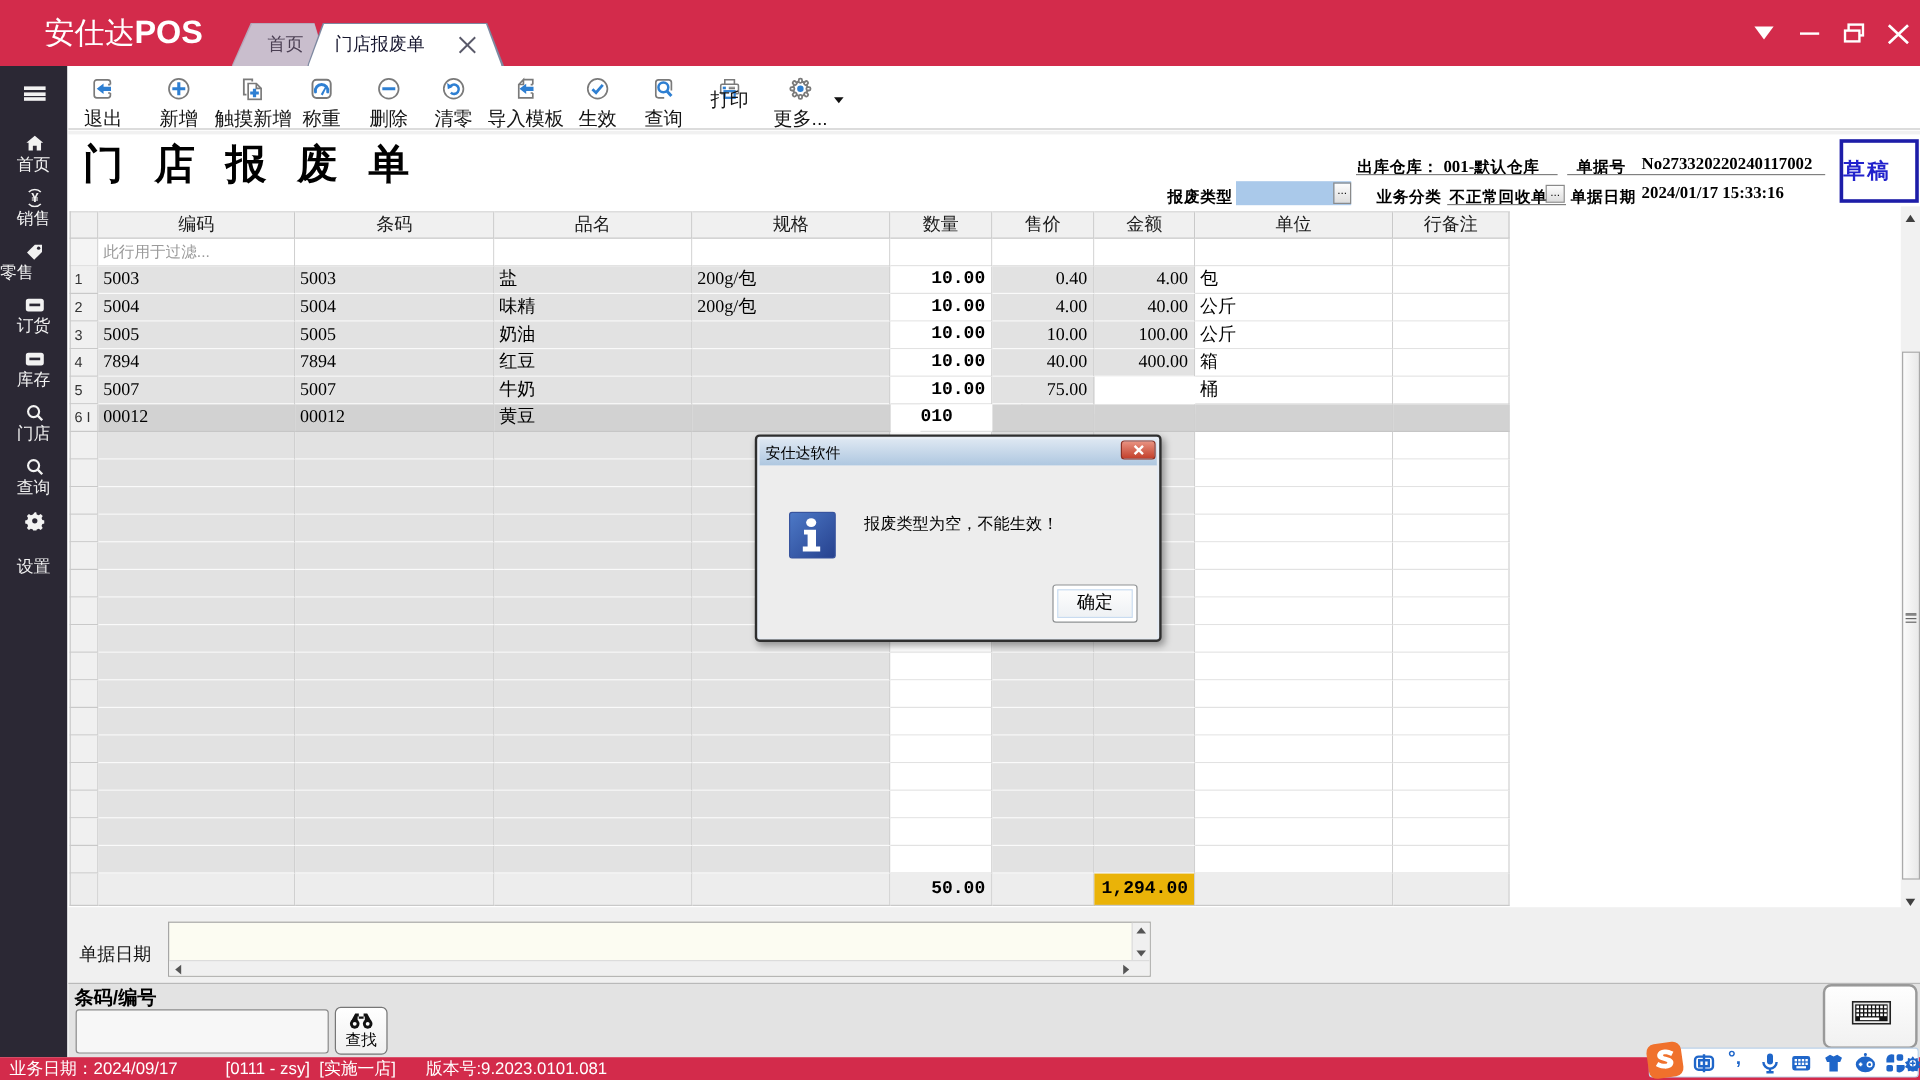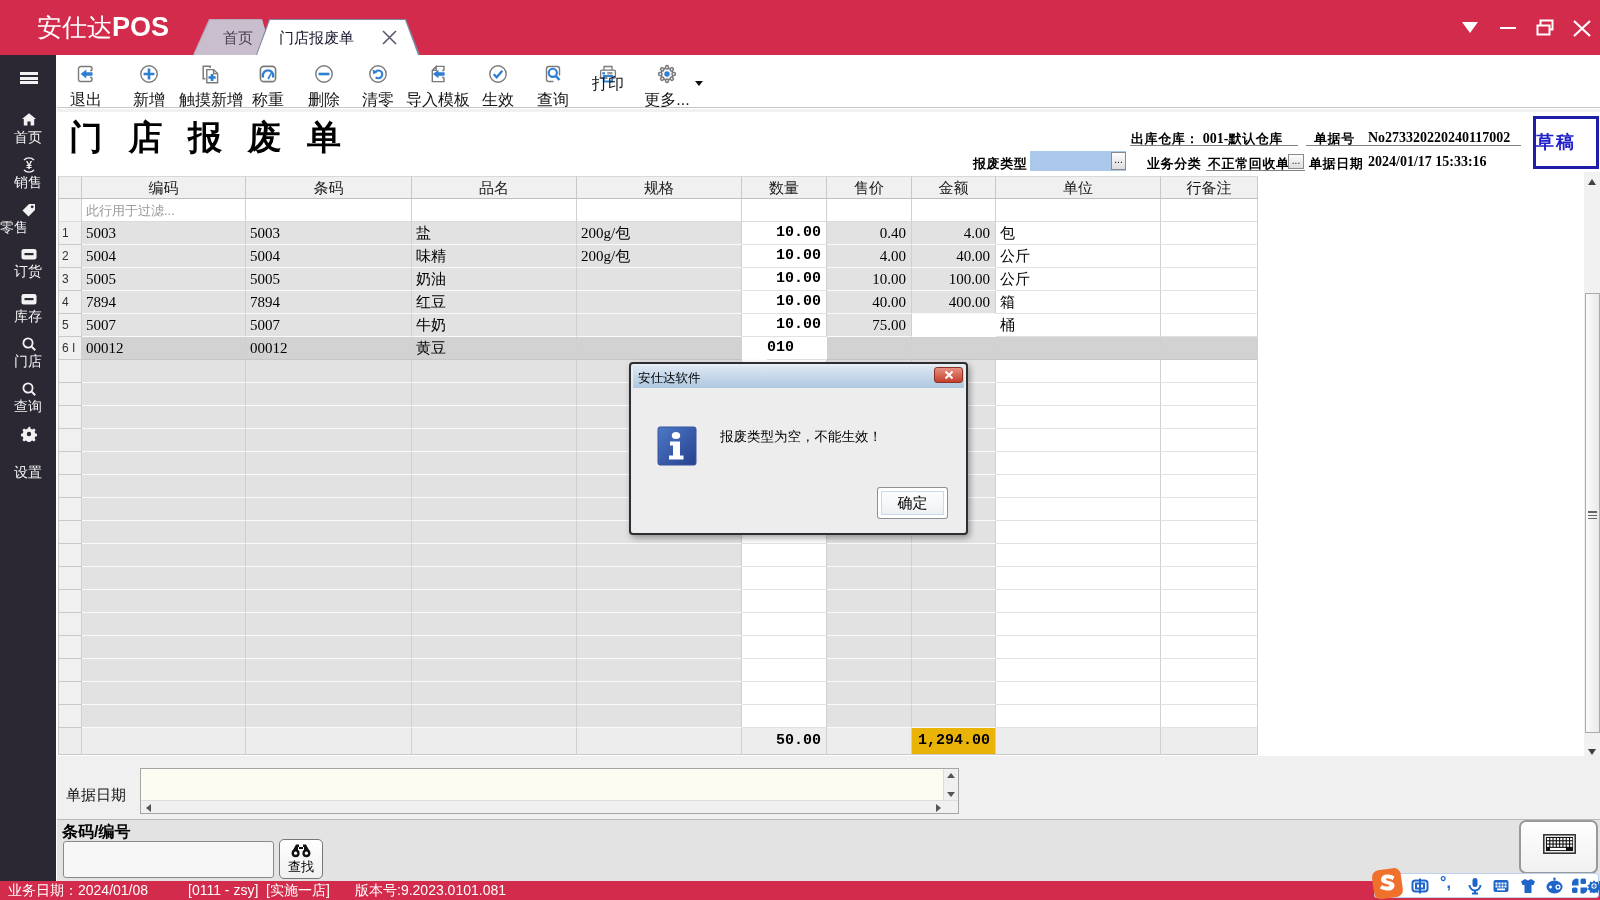--- a/index.html
+++ b/index.html
@@ -471,21 +471,21 @@
       <rect x="10.6" y="10.6" width="2.2" height="2.2"></rect>
       <rect x="13.899999999999999" y="10.6" width="2.2" height="2.2"></rect>
       <rect x="17.2" y="10.6" width="2.2" height="2.2"></rect>
       <rect x="20.5" y="10.6" width="2.2" height="2.2"></rect>
       <rect x="23.799999999999997" y="10.6" width="2.2" height="2.2"></rect>
       <rect x="27.099999999999998" y="10.6" width="2.2" height="2.2"></rect>
       <rect x="7" y="13.9" width="16" height="2.2"></rect>
     </g>
   </svg>
 <div class="abs" style="left:0;top:881px;width:1600px;height:19px;background:#d32b4b;"></div>
-<div class="abs" style="left:8px;top:881px;height:19px;line-height:19px;font-size:14px;color:#fff;">业务日期：2024/01/08</div>
+<div class="abs" style="left:8px;top:881px;height:19px;line-height:19px;font-size:14px;color:#fff;">业务日期：2024/09/17</div>
 <div class="abs" style="left:188px;top:881px;height:19px;line-height:19px;font-size:14px;color:#fff;">[0111 - zsy]&nbsp;&nbsp;[实施一店]</div>
 <div class="abs" style="left:355px;top:881px;height:19px;line-height:19px;font-size:14px;color:#fff;">版本号:9.2023.0101.081</div>
 <div class="abs" style="left:1374px;top:873px;width:225px;height:25px;background:#fff;border:1px solid #bcd2ea;border-radius:3px;"></div>
 <svg class="abs" style="left:1371px;top:867px;" width="34" height="33" viewBox="0 0 34 33">
 <rect x="2" y="2" width="29" height="29" rx="7" fill="#f0712c" transform="rotate(-8 17 17)"></rect>
 <path d="M10 12 a6 5 0 0 1 6-4.5 c4 0 7 1.5 7.5 2 l-1.8 3.5 c-2-1-4-1.6-5.7-1.4 -1.5.2-1.5 1.4 0 1.8 3 .8 8 1.5 7.5 5.5 -.4 3.5-4 5-8 4.6 -3-.3-5.5-1.4-6.6-2.2 l2-3.4 c1.8 1 4.2 1.8 6.2 1.6 1.8-.2 1.8-1.6.2-2 -3-.9-7.8-1.5-7.3-5.5 z" fill="#fff"></path>
   </svg>
 <svg class="abs" style="left:1411px;top:877px;" width="18" height="18" viewBox="0 0 18 18">
     <rect x="1.5" y="3.5" width="15" height="11" rx="3" fill="none" stroke="#1f66c9" stroke-width="2"></rect>
     <path d="M9 1.5 V16.5 M5 6.5 H13 V11.5 H5 Z" fill="none" stroke="#1f66c9" stroke-width="2"></path>

